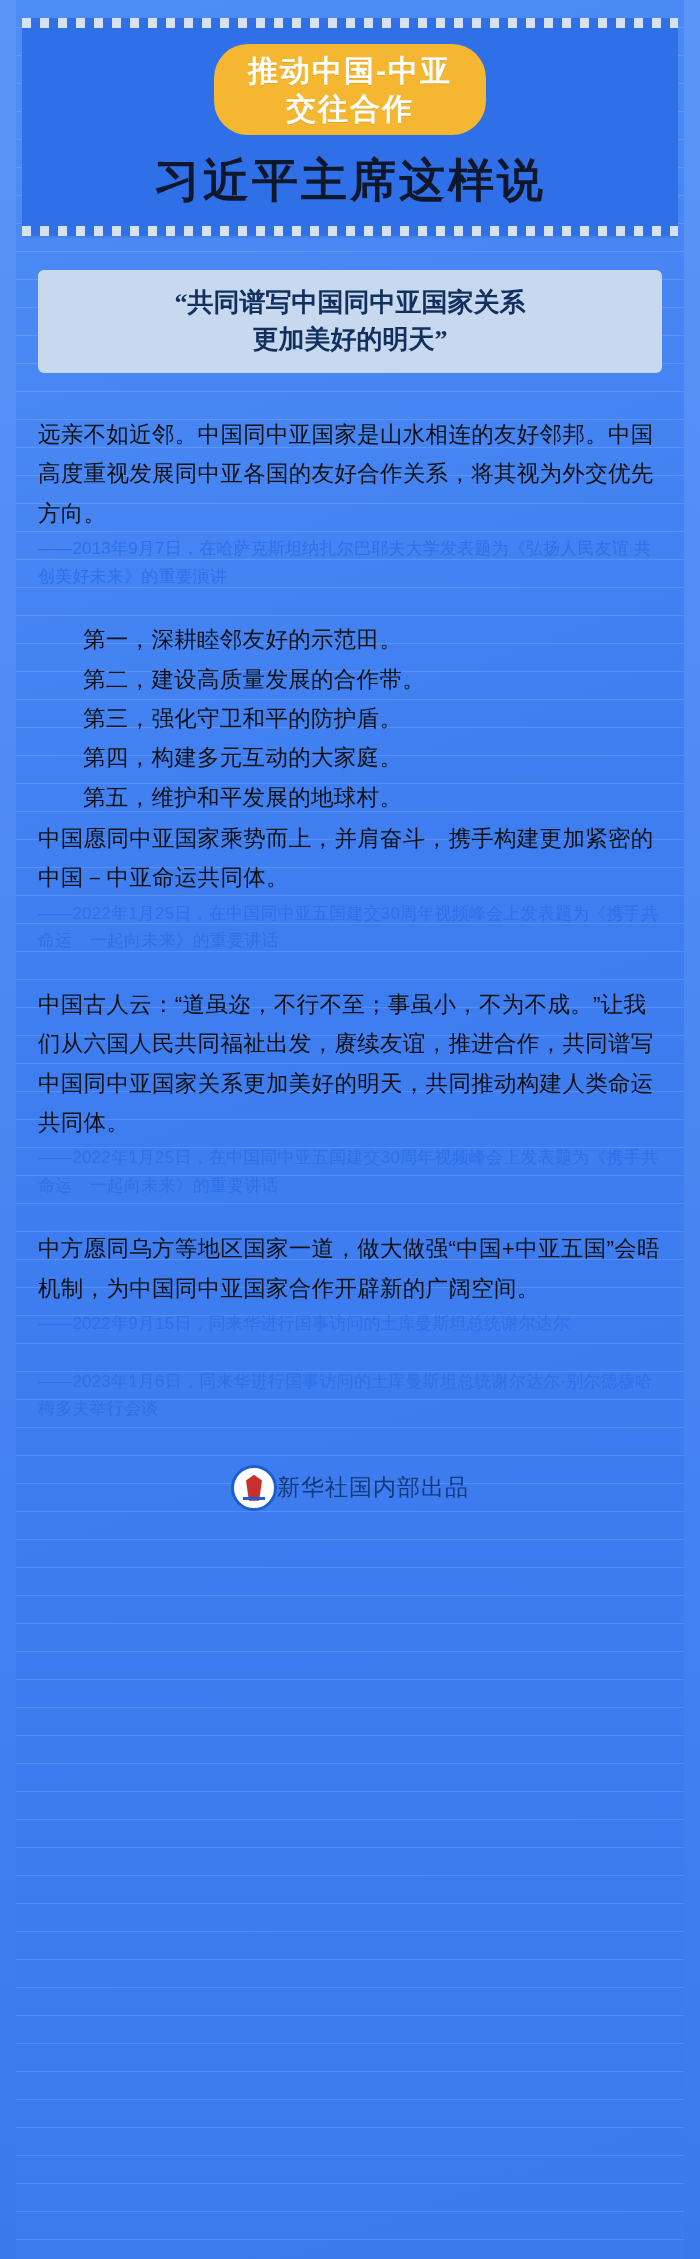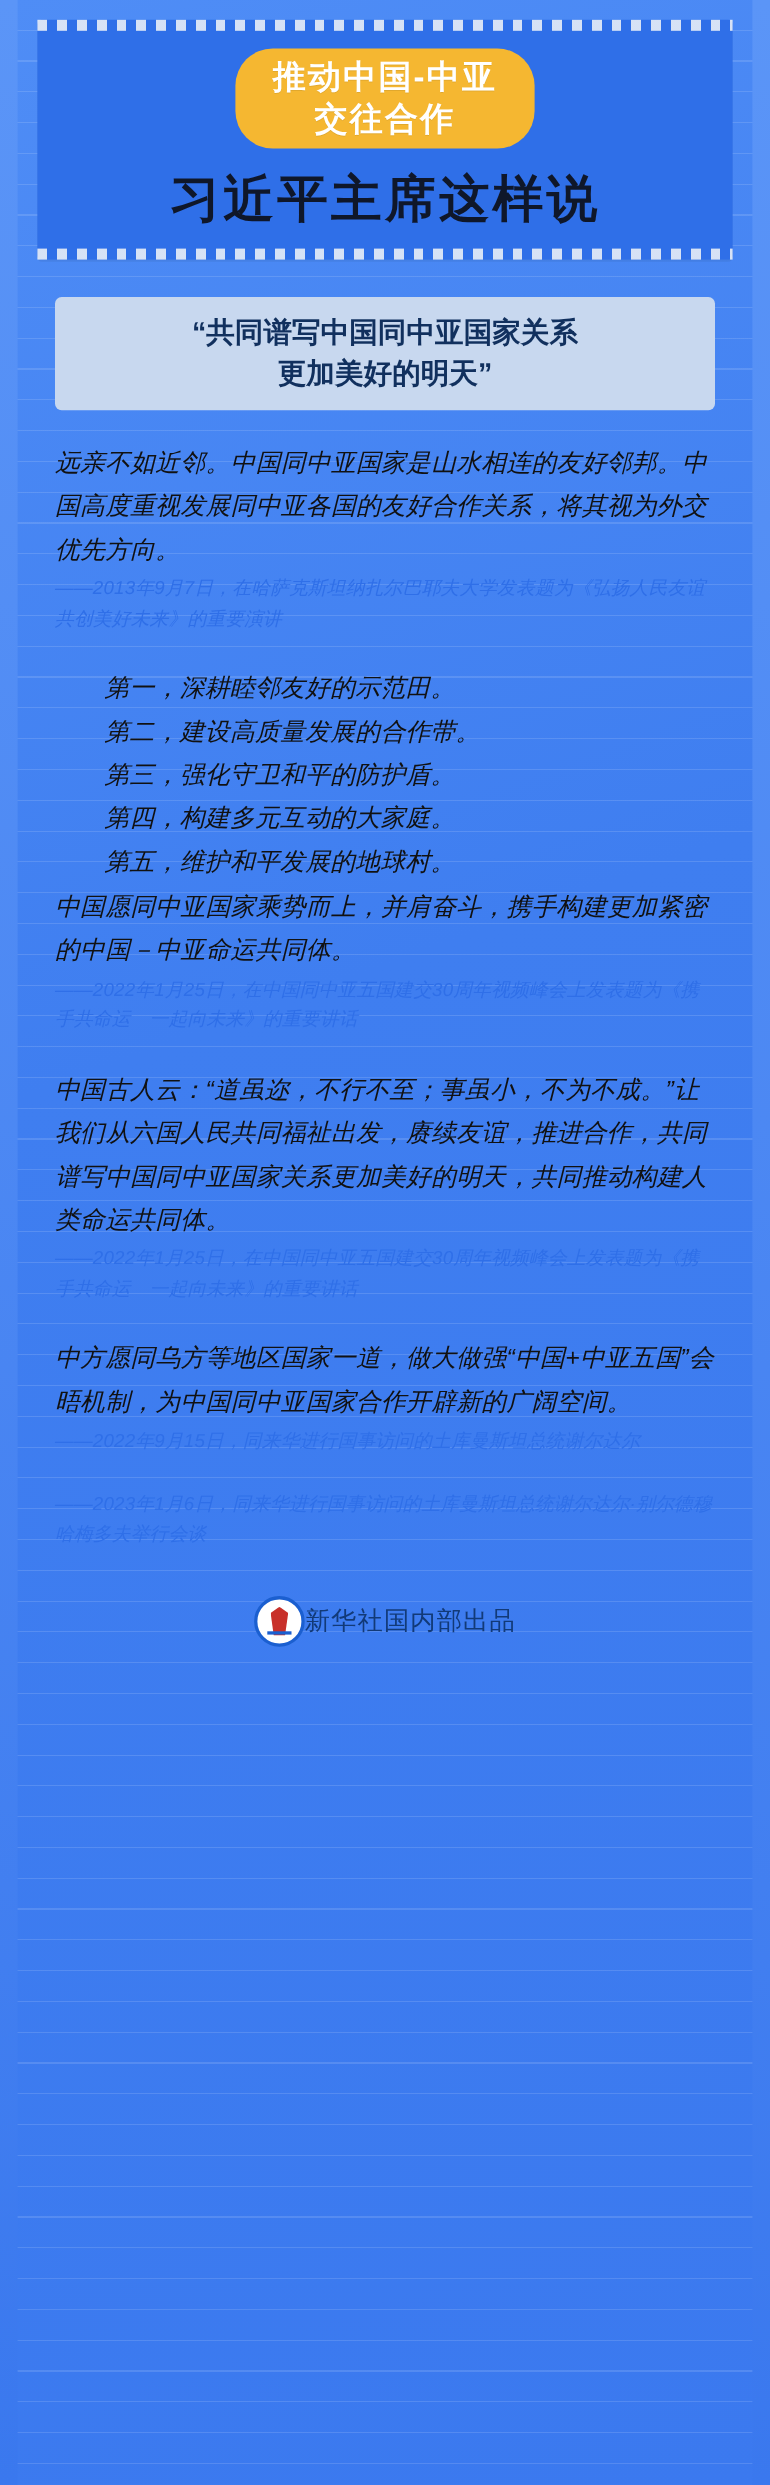--- a/index.html
+++ b/index.html
@@ -13,21 +13,21 @@
     font-family: "Liberation Sans", sans-serif;
   }
   .page {
     position: relative;
     width: 700px;
     min-height: 2259px;
     background:
       repeating-linear-gradient(to bottom, rgba(255,255,255,0) 0px, rgba(255,255,255,0) 27px, rgba(255,255,255,0.13) 27px, rgba(255,255,255,0.13) 28px),
       linear-gradient(160deg, #4f8df6 0%, #3f7ef0 40%, #3b79ef 100%);
     box-sizing: border-box;
-    padding: 0 28px;
+    padding: 0 16px;
     overflow: hidden;
   }
   
   .page:before {
     content: "";
     position: absolute;
     left: 0; top: 0; bottom: 0;
     width: 16px;
     background: linear-gradient(180deg,#5b95f7,#3a78ee);
   }
@@ -93,27 +93,26 @@
     margin: 34px 22px 0 22px;
     background: #c8d8ef;
     border-radius: 6px;
     padding: 14px 18px;
     text-align: center;
     color: #11305e;
     font-size: 26px;
     font-weight: bold;
     line-height: 1.45;
   }
-  .quote-banner .ql { display: block; }
+  .quote-banner .ql { display: block; font-family: Liberation Serif, serif; }
 
   
   .content {
-    margin: 28px 22px 0 22px;
+    margin: 42px 22px 0 22px;
     color: #111111;
-    font-style: italic;
   }
   .para {
     font-size: 22.5px;
     line-height: 1.75;
     color: #111111;
     margin: 0 0 2px 0;
     letter-spacing: .3px;
   }
   .para .indent {
     display: block;

